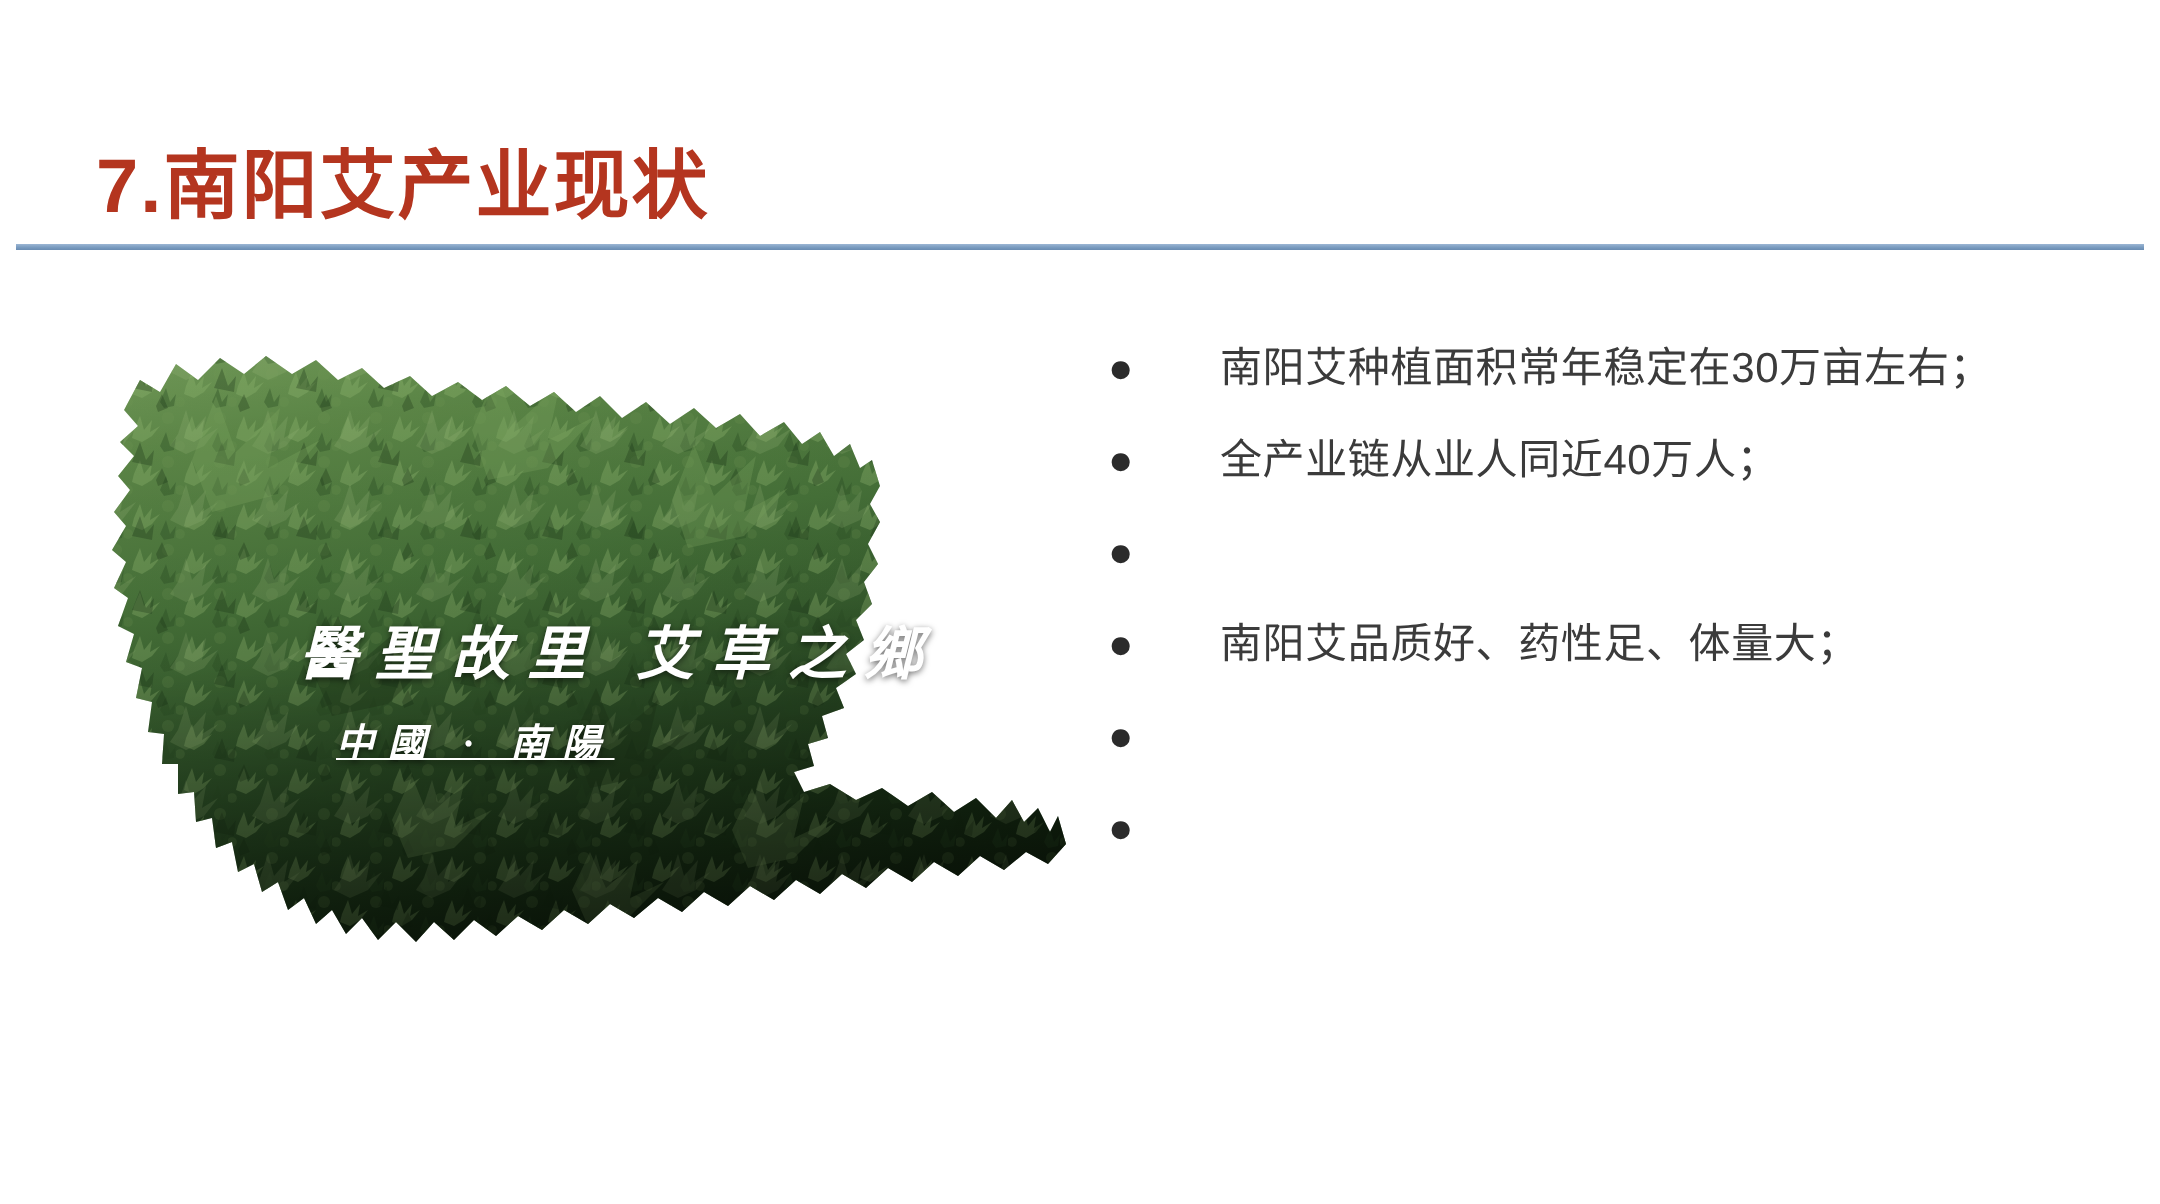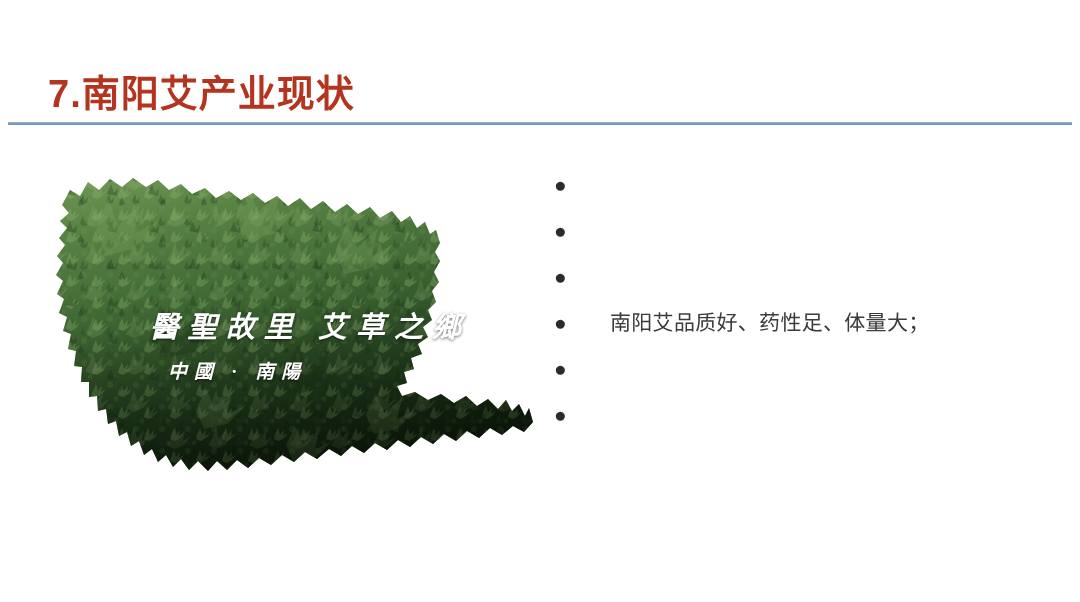--- a/index.html
+++ b/index.html
@@ -86,20 +86,21 @@
     left: 132px;
     top: 196px;
     font-family: "Liberation Serif", "DejaVu Serif", serif;
     font-size: 19px;
     font-style: italic;
     font-weight: 600;
     letter-spacing: 7px;
     color: #ffffff;
     text-shadow: 0 1px 3px rgba(0,0,0,0.55);
     white-space: nowrap;
+    text-decoration: underline;
   }
 
   
   #bullet-list {
     position: absolute;
     left: 548px;
     top: 168px;
     width: 500px;
     margin: 0;
     padding: 0;
@@ -240,23 +241,25 @@
 
     <div class="map-caption-wrap">
       <div id="map-caption-main">醫聖故里 艾草之鄉</div>
       <div id="map-caption-sub">中國 · 南陽</div>
     </div>
   </div>
 
   <ul id="bullet-list">
     <li class="bullet-item">
       <span class="bullet-marker">●</span>
-    </li>
-    <li class="bullet-item">
-      <span class="bullet-marker">●</span>
+      <span class="bullet-text">南阳艾种植面积常年稳定在30万亩左右；</span>
+    </li>
+    <li class="bullet-item">
+      <span class="bullet-marker">●</span>
+      <span class="bullet-text">全产业链从业人同近40万人；</span>
     </li>
     <li class="bullet-item">
       <span class="bullet-marker">●</span>
     </li>
     <li class="bullet-item">
       <span class="bullet-marker">●</span>
       <span class="bullet-text">南阳艾品质好、药性足、体量大；</span>
     </li>
     <li class="bullet-item">
       <span class="bullet-marker">●</span>

